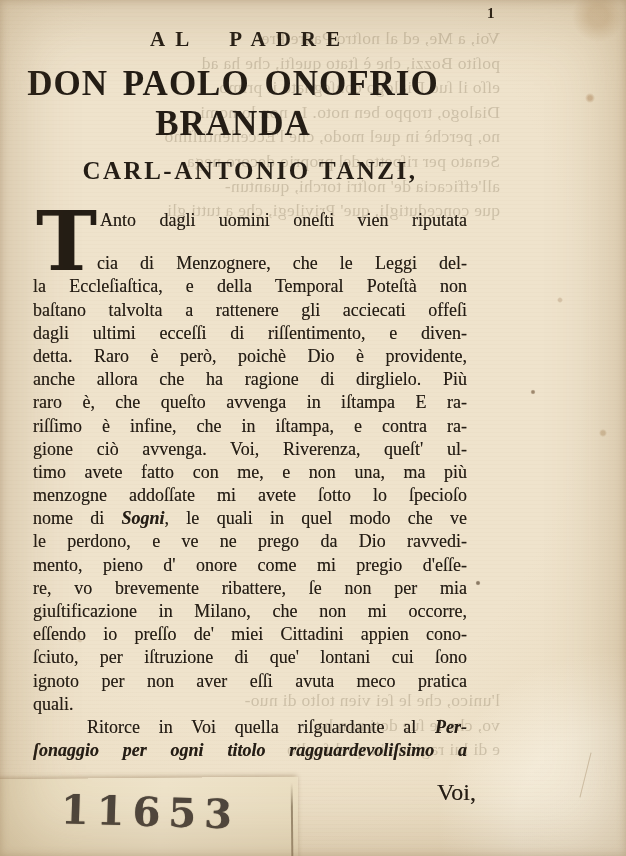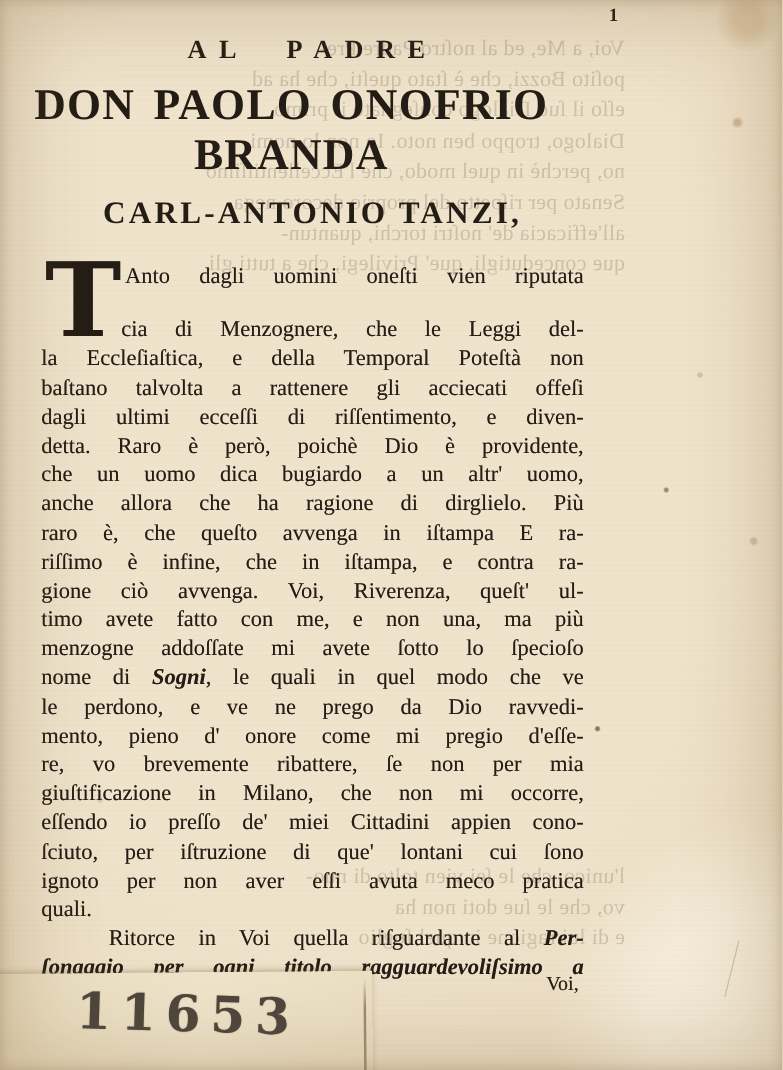--- a/index.html
+++ b/index.html
@@ -40,21 +40,21 @@
       font-size:25px;font-weight:bold;letter-spacing:2.5px;}
   
   .textblock{position:absolute;z-index:2;left:33px;top:209px;width:434px;color:var(--ink);
       font-size:18px;text-shadow:0 0 .4px rgba(40,30,20,.55);}
   .line{height:23.2px;line-height:23.2px;text-align:justify;text-align-last:justify;}
   .i1{padding-left:67px;} .i2{padding-left:48px;} .i3{padding-left:64px;margin-top:20px;}
   .flush{text-align-last:left;} .pind{text-indent:54px;}
   .it{font-style:italic;font-weight:bold;}
   .dcap{position:absolute;left:3px;top:0;font-family:"DejaVu Serif",serif;font-weight:bold;
         font-size:82px;line-height:64px;color:var(--ink);}
-  .catchword{position:absolute;z-index:2;left:437px;top:779px;font-size:16px;color:var(--ink);
+  .catchword{position:absolute;z-index:2;left:437px;top:779px;font-size:24px;color:var(--ink);
         text-shadow:0 0 .4px rgba(40,30,20,.55);}
   .crease{position:absolute;z-index:2;left:585px;top:752px;width:1px;height:46px;
         background:rgba(130,100,60,.3);transform:rotate(14deg);}
   
   .slip{position:absolute;z-index:4;left:-5px;top:778px;width:303px;height:86px;
         transform:rotate(-.5deg);
         background:linear-gradient(95deg,#e8dbbd,#efe4cb 55%,#ebdfc3);
         box-shadow:0 -2px 5px -1px rgba(110,80,45,.4);}
   .fold{position:absolute;right:5px;top:6px;width:2px;height:80px;
         background:linear-gradient(rgba(90,70,45,0), rgba(90,70,45,.55) 30%, rgba(90,70,45,.5));}
@@ -90,21 +90,20 @@
   <div class="h3">CARL-ANTONIO TANZI,</div>
 
   <div class="textblock">
     <div class="dcap">T</div>
   <div class="line i1"><span>Anto dagli uomini oneſti vien riputata</span></div>
       <div class="line i3"><span>cia di Menzognere, che le Leggi del-</span></div>
       <div class="line "><span>la Eccleſiaſtica, e della Temporal Poteſtà non</span></div>
       <div class="line "><span>baſtano talvolta a rattenere gli acciecati offeſi</span></div>
       <div class="line "><span>dagli ultimi ecceſſi di riſſentimento, e diven-</span></div>
       <div class="line "><span>detta. Raro è però, poichè Dio è providente,</span></div>
-      <div class="line "><span>che un uomo dica bugiardo a un altr' uomo,</span></div>
       <div class="line "><span>anche allora che ha ragione di dirglielo. Più</span></div>
       <div class="line "><span>raro è, che queſto avvenga in iſtampa E ra-</span></div>
       <div class="line "><span>riſſimo è infine, che in iſtampa, e contra ra-</span></div>
       <div class="line "><span>gione ciò avvenga. Voi, Riverenza, queſt' ul-</span></div>
       <div class="line "><span>timo avete fatto con me, e non una, ma più</span></div>
       <div class="line "><span>menzogne addoſſate mi avete ſotto lo ſpecioſo</span></div>
       <div class="line "><span>nome di </span><span class="it">Sogni</span><span>, le quali in quel modo che ve</span></div>
       <div class="line "><span>le perdono, e ve ne prego da Dio ravvedi-</span></div>
       <div class="line "><span>mento, pieno d' onore come mi pregio d'eſſe-</span></div>
       <div class="line "><span>re, vo brevemente ribattere, ſe non per mia</span></div>

